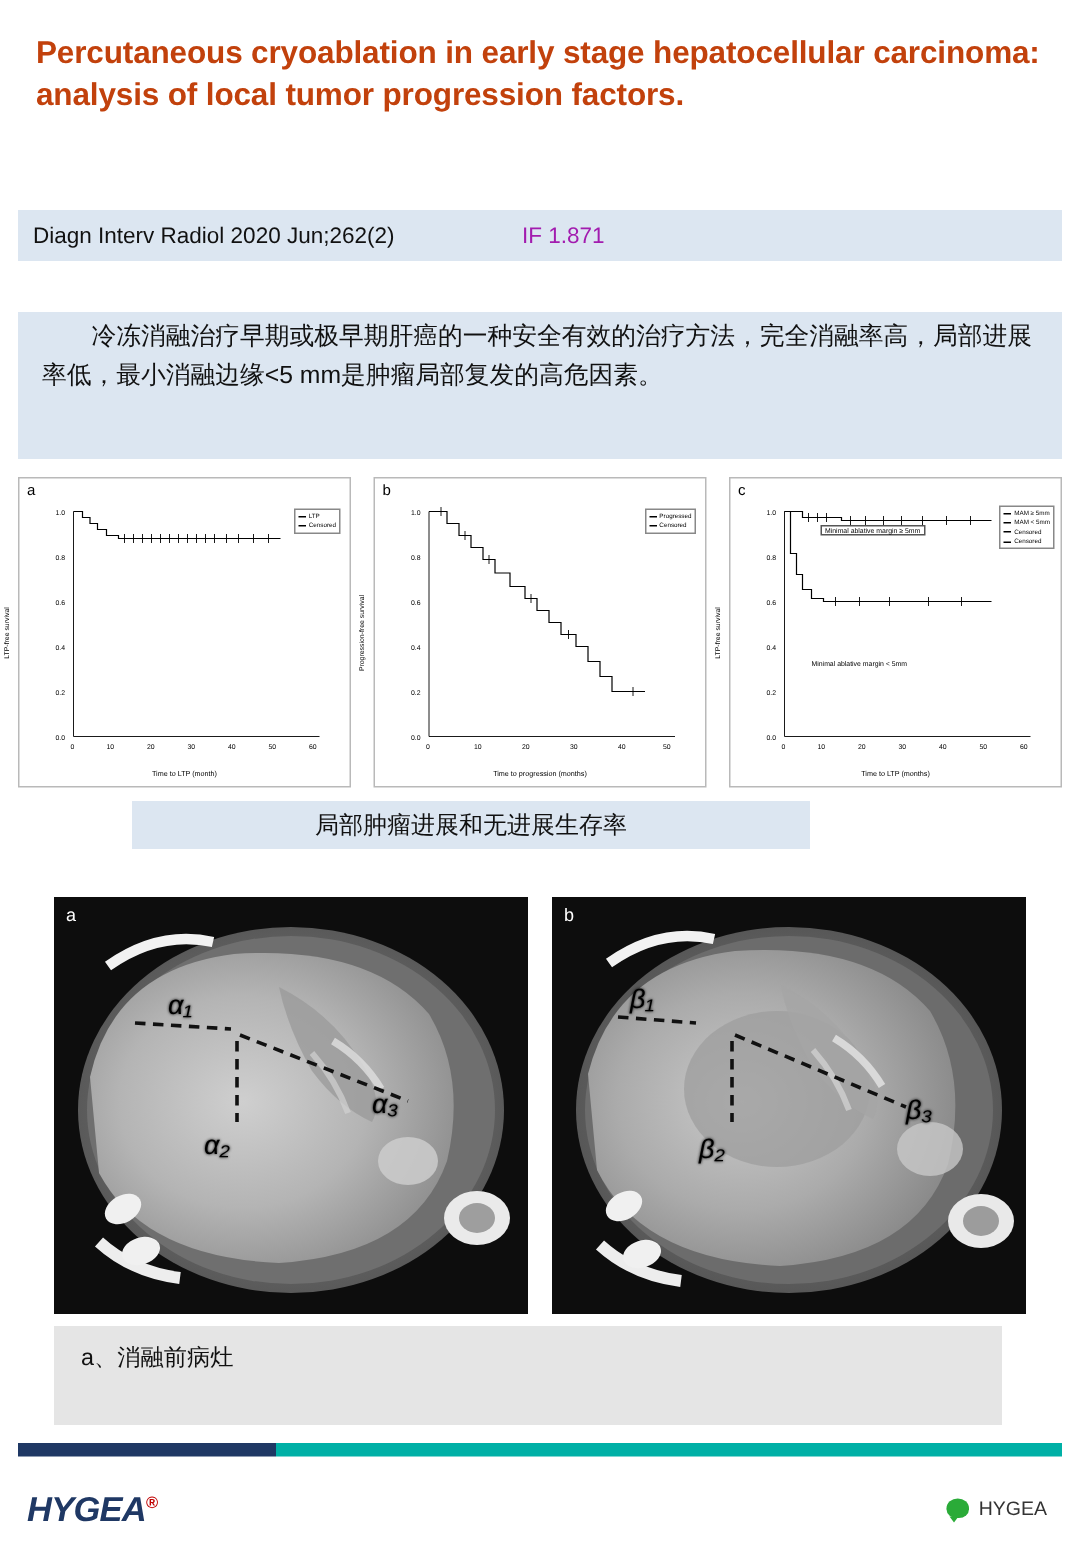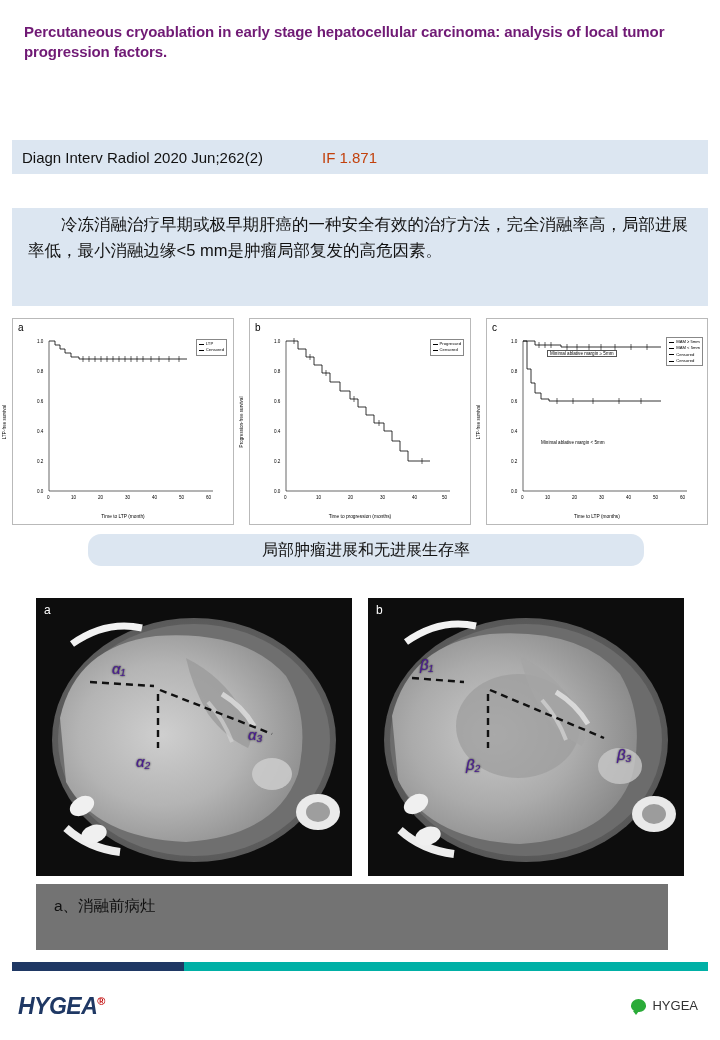--- a/index.html
+++ b/index.html
@@ -21,47 +21,47 @@
     height: 1040px;
     box-sizing: border-box;
   }
 
   
   .title {
     position: absolute;
     left: 24px;
     top: 22px;
     width: 672px;
-    font-size: 15px;
+    font-size: 21px;
     font-weight: bold;
     line-height: 1.33;
     letter-spacing: -0.1px;
-    color: #701a75;
+    color: #c2410c;
   }
 
   
   .journal-bar {
     position: absolute;
     left: 12px;
     top: 140px;
     width: 696px;
     height: 34px;
     background: #dce6f1;
     display: flex;
     align-items: center;
   }
   .journal-citation {
     font-size: 15px;
     color: #111;
     margin-left: 10px;
   }
   .journal-if {
     font-size: 15px;
-    color: #c2410c;
-    margin-left: 59px;
+    color: #a21caf;
+    margin-left: 85px;
   }
 
   
   .conclusion {
     position: absolute;
     left: 12px;
     top: 208px;
     width: 696px;
     height: 98px;
     background: #dce6f1;
@@ -151,29 +151,28 @@
     font-size: 4.6px;
     color: #000;
     white-space: nowrap;
   }
 
   
   .caption1 {
     position: absolute;
     left: 88px;
     top: 534px;
-    width: 556px;
+    width: 452px;
     height: 32px;
     background: #dce6f1;
     display: flex;
     align-items: center;
     justify-content: center;
     font-size: 16px;
     color: #111;
-    border-radius: 13px;
   }
 
   
   .ctrow {
     position: absolute;
     left: 36px;
     top: 598px;
     width: 648px;
     height: 278px;
     display: flex;
@@ -189,35 +188,35 @@
   .ctpanel .ct-letter {
     position: absolute;
     left: 8px;
     top: 5px;
     font-size: 12px;
     color: #ffffff;
     z-index: 6;
   }
   .ct-label {
     position: absolute;
-    color: #4c1d95;
-    font-size: 15px;
+    color: #000000;
+    font-size: 18px;
     font-style: italic;
     z-index: 6;
     text-shadow: 0 0 2px #000;
   }
 
   
   .caption2 {
     position: absolute;
     left: 36px;
     top: 884px;
     width: 632px;
     height: 66px;
-    background: #737373;
+    background: #e5e5e5;
     box-sizing: border-box;
     padding: 10px 0 0 18px;
   }
   .caption2 div {
     font-size: 15.5px;
     line-height: 1.6;
     color: #111;
   }
 
   
@@ -528,21 +527,21 @@
         <path d="M32 232 Q54 252 86 256" stroke="#ededed" stroke-width="8" fill="none"></path>
         <ellipse cx="48" cy="206" rx="13" ry="9" fill="#f0f0f0" transform="rotate(-30 48 206)"></ellipse>
         <ellipse cx="60" cy="238" rx="13" ry="9" fill="#f0f0f0" transform="rotate(-18 60 238)"></ellipse>
         <line x1="44" y1="80" x2="96" y2="84" stroke="#111" stroke-width="2.4" stroke-dasharray="7 5"></line>
         <line x1="122" y1="92" x2="236" y2="140" stroke="#111" stroke-width="2.4" stroke-dasharray="7 5"></line>
         <line x1="120" y1="96" x2="120" y2="150" stroke="#111" stroke-width="2.4" stroke-dasharray="7 5"></line>
       </svg>
       <span class="ct-letter">b</span>
       <span class="ct-label" style="left:52px; top:58px;">β₁</span>
       <span class="ct-label" style="left:98px; top:158px;">β₂</span>
-      <span class="ct-label" style="left:236px; top:148px;margin-left:13px;">β₃</span>
+      <span class="ct-label" style="left:236px; top:132px;">β₃</span>
     </div>
   </div>
 
   <div class="caption2">
     <div>a、消融前病灶</div>
   </div>
 
   <div class="footer-bars">
     <div class="bar-navy"></div>
     <div class="bar-teal"></div>

